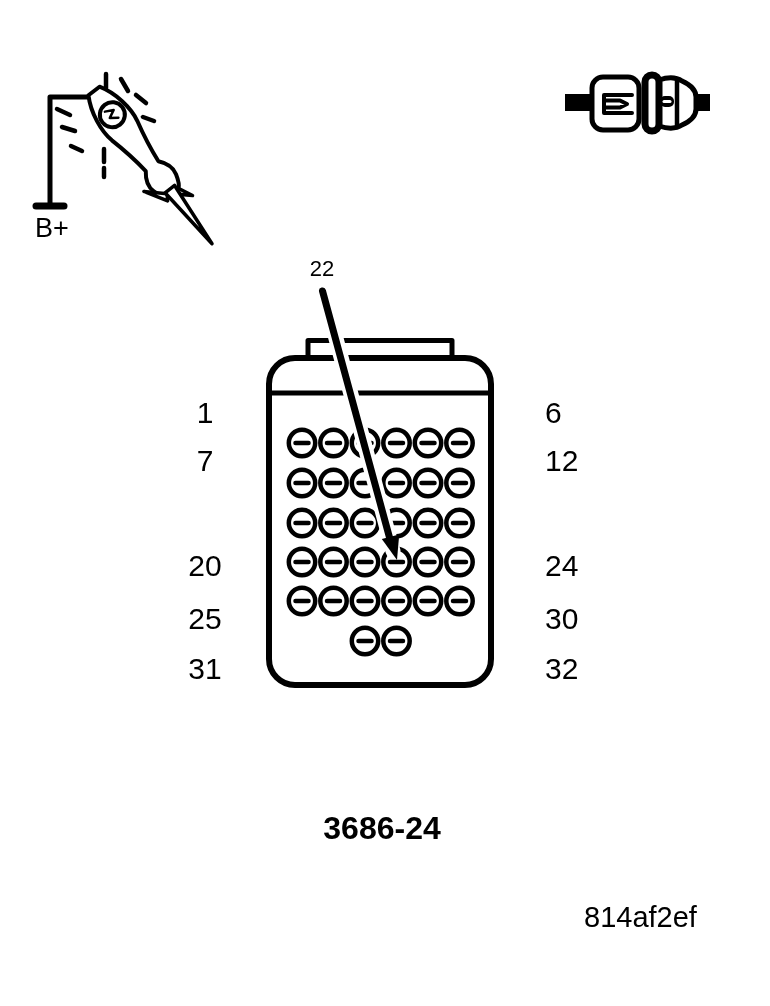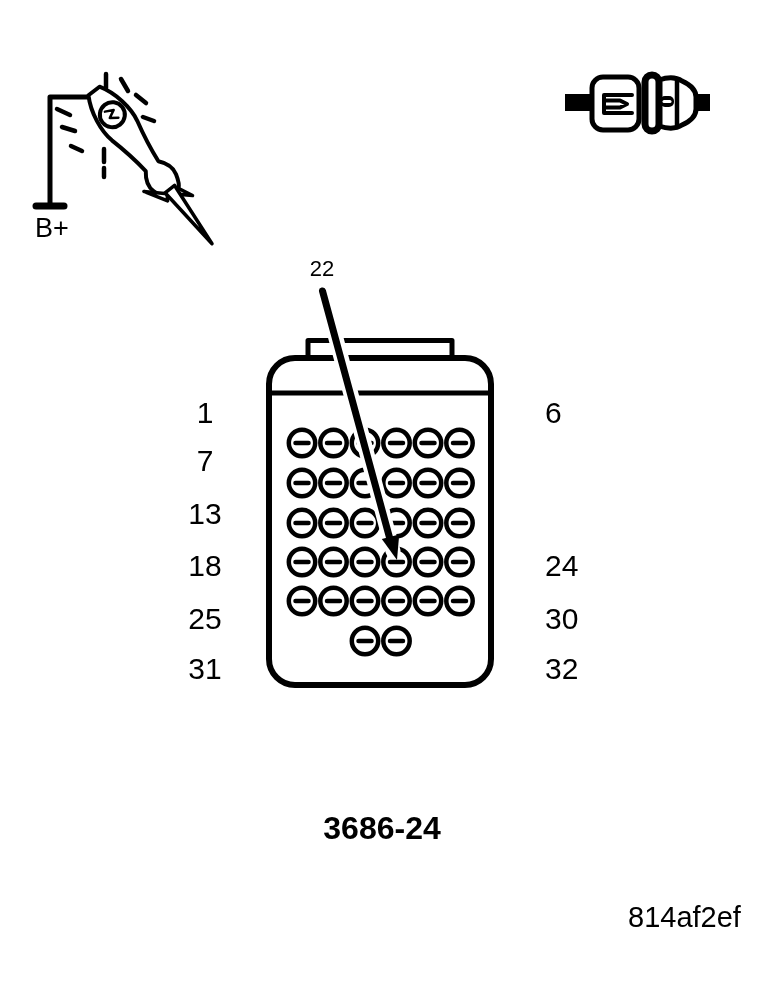--- a/index.html
+++ b/index.html
@@ -211,26 +211,26 @@
       <polygon points="397,560 381.8,539 399.2,534.5" class="fillink" stroke="var(--bg,#ffffff)" stroke-width="3" paint-order="stroke"></polygon>
     </g>
   </svg>
 
   <div class="txt" style="left:35px;top:215px;font-size:27px;line-height:27px;">B+</div>
 
   <div class="txt callout">22</div>
 
   <div class="txt lbl left-col" style="top:397px;">1</div>
   <div class="txt lbl left-col" style="top:445px;">7</div>
-  <div class="txt lbl left-col" style="top:498px;">13</div>
-  <div class="txt lbl left-col" style="top:550px;">18</div>
+  <div class="txt lbl left-col" style="top:550px;">20</div>
   <div class="txt lbl left-col" style="top:603px;">25</div>
   <div class="txt lbl left-col" style="top:653px;">31</div>
 
   <div class="txt lbl right-col" style="top:397px;">6</div>
+  <div class="txt lbl right-col" style="top:445px;">12</div>
   <div class="txt lbl right-col" style="top:550px;">24</div>
   <div class="txt lbl right-col" style="top:603px;">30</div>
   <div class="txt lbl right-col" style="top:653px;">32</div>
 
   <div class="txt title" style="top:812px;">3686-24</div>
 
-  <div class="txt" style="left:628px;top:903px;font-size:29px;line-height:29px;">814af2ef</div>
+  <div class="txt" style="left:584px;top:903px;font-size:29px;line-height:29px;">814af2ef</div>
 </div>
 
 </body></html>

